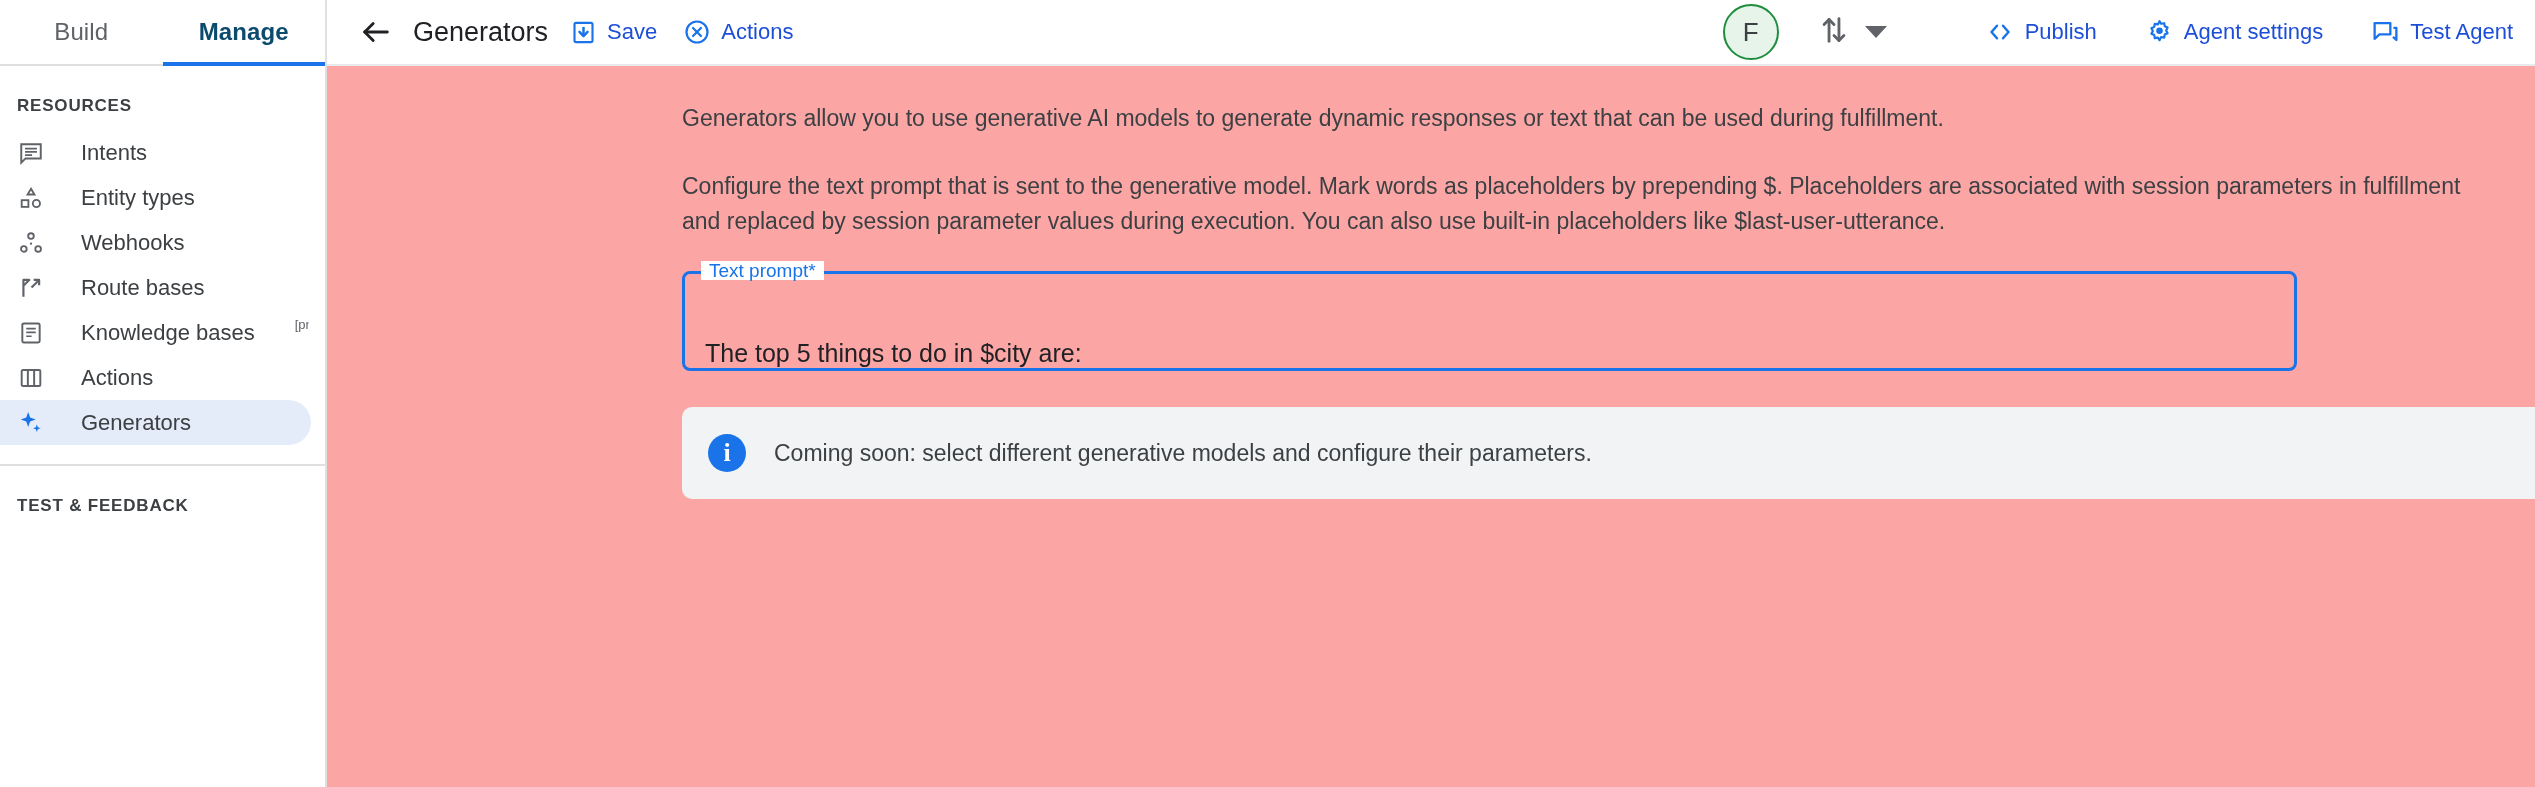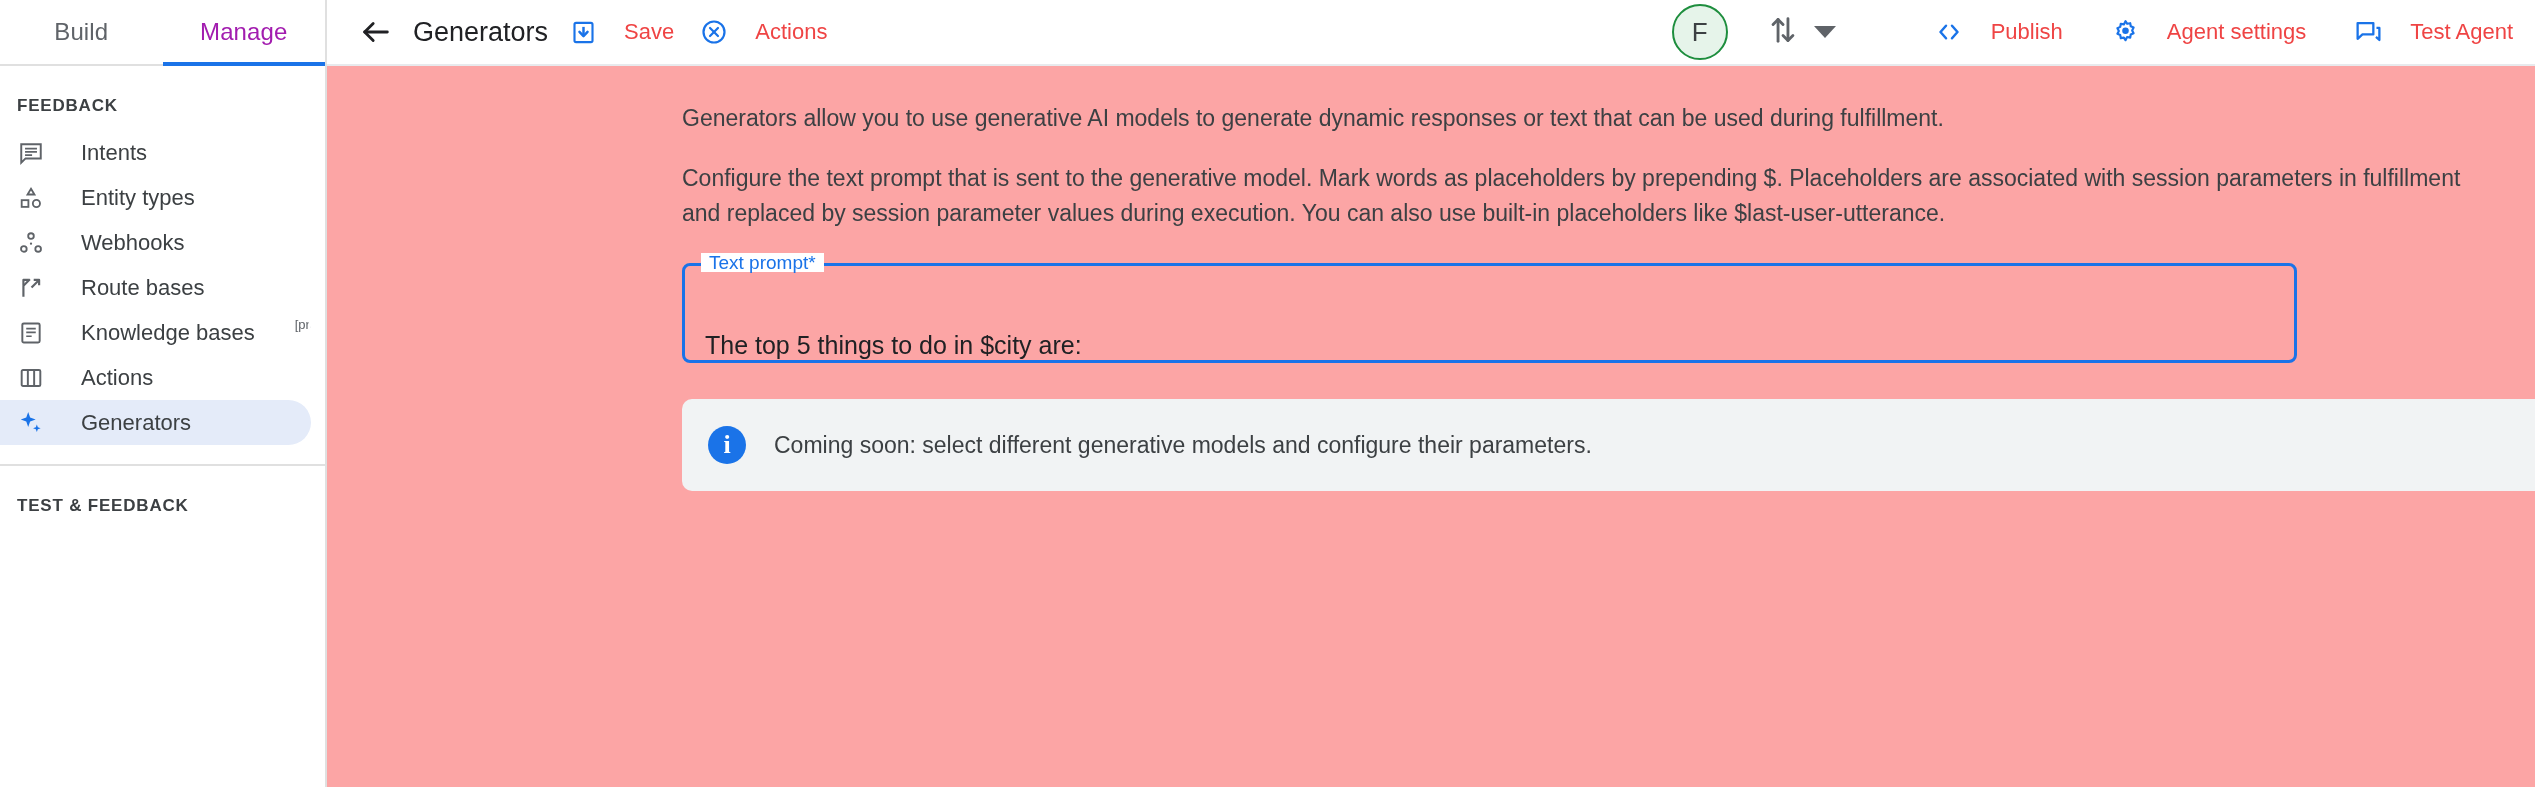--- a/index.html
+++ b/index.html
@@ -23,21 +23,21 @@
   .mode-tabs {
     display: flex; height: 66px;
     border-bottom: 2px solid #e0e0e0;
     flex: 0 0 66px;
   }
   .mode-tab {
     flex: 1; display: flex; align-items: center; justify-content: center;
     font-size: 24px; color: #5f6368; position: relative;
     letter-spacing: .1px;
   }
-  .mode-tab.active { color: #a21caf; font-weight: 400; justify-content: center; }
+  .mode-tab.active { color: #0c4a6e; font-weight: 700; justify-content: center; }
   .mode-tab.active::after {
     content: ""; position: absolute; left: 0; right: 0; bottom: -2px;
     height: 4px; background: #1a73e8;
   }
   .section-label {
     font-size: 17px; font-weight: 700; color: #3c4043;
     letter-spacing: .8px; padding: 30px 0 14px 17px;
   }
   .nav-list { display: flex; flex-direction: column; }
   .nav-item {
@@ -72,22 +72,22 @@
   }
   .back-arrow {
     width: 38px; height: 38px; display: flex; align-items: center; justify-content: center;
     color: #202124; flex: 0 0 38px;
   }
   .page-title {
     font-size: 27px; color: #202124; margin-left: 18px; margin-right: 22px;
     white-space: nowrap;
   }
   .tb-action {
-    display: flex; align-items: center; gap: 27px;
-    color: #ef4444; font-size: 22px; font-weight: 500;
+    display: flex; align-items: center; gap: 10px;
+    color: #1d4ed8; font-size: 22px; font-weight: 500;
     white-space: nowrap; margin-right: 26px;
   }
   .tb-action .ic { display: flex; align-items: center; justify-content: center; }
   .spacer { flex: 1; }
   .avatar {
     width: 56px; height: 56px; border-radius: 50%;
     background: #e6f4ea; border: 2px solid #1e8e3e;
     display: flex; align-items: center; justify-content: center;
     font-size: 26px; color: #3c4043; flex: 0 0 56px;
     margin-right: 38px;
@@ -112,21 +112,21 @@
   }
   .field.focused { border: 3px solid #1a73e8; height: 100px; align-items: flex-end; padding-top: 16px; }
   .field-label {
     position: absolute; top: -13px; left: 16px; padding: 0 8px;
     background: #fff; font-size: 19px; color: #5f6368; line-height: 1;
   }
   .field.focused .field-label { color: #1a73e8; top: -13px; }
   .field-value { font-size: 25px; color: #202124; }
   .desc {
     font-size: 23px; color: #3c4043; line-height: 1.52;
-    margin-top: 26px; width: 1815px;
+    margin-top: 34px; width: 1815px;
   }
   .banner {
     margin-top: 36px; width: 1910px; height: 92px;
     background: #f1f3f4; border-radius: 10px;
     display: flex; align-items: center; padding-left: 26px; gap: 28px;
   }
   .info-icon {
     width: 38px; height: 38px; border-radius: 50%; background: #1a73e8;
     color: #fff; display: flex; align-items: center; justify-content: center;
     font-size: 26px; font-weight: 700; font-family: "Liberation Serif", serif;
@@ -143,21 +143,21 @@
 
     <div class="mode-tabs">
       <div class="mode-tab">
         <span>Build</span>
       </div>
       <div class="mode-tab active">
         <span>Manage</span>
       </div>
     </div>
 
-    <div class="section-label">FEEDBACK</div>
+    <div class="section-label">RESOURCES</div>
 
     <div class="nav-list">
 
       <div class="nav-item">
         <span class="nav-icon">
           <svg width="26" height="26" viewBox="0 0 24 24" fill="none" stroke="#5f6368" stroke-width="1.8">
             <path d="M3 4h18v13H7l-4 4V4z"></path>
             <line x1="6.5" y1="8" x2="17.5" y2="8" stroke-width="1.6"></line>
             <line x1="6.5" y1="11" x2="17.5" y2="11" stroke-width="1.6"></line>
             <line x1="6.5" y1="14" x2="13" y2="14" stroke-width="1.6"></line>

